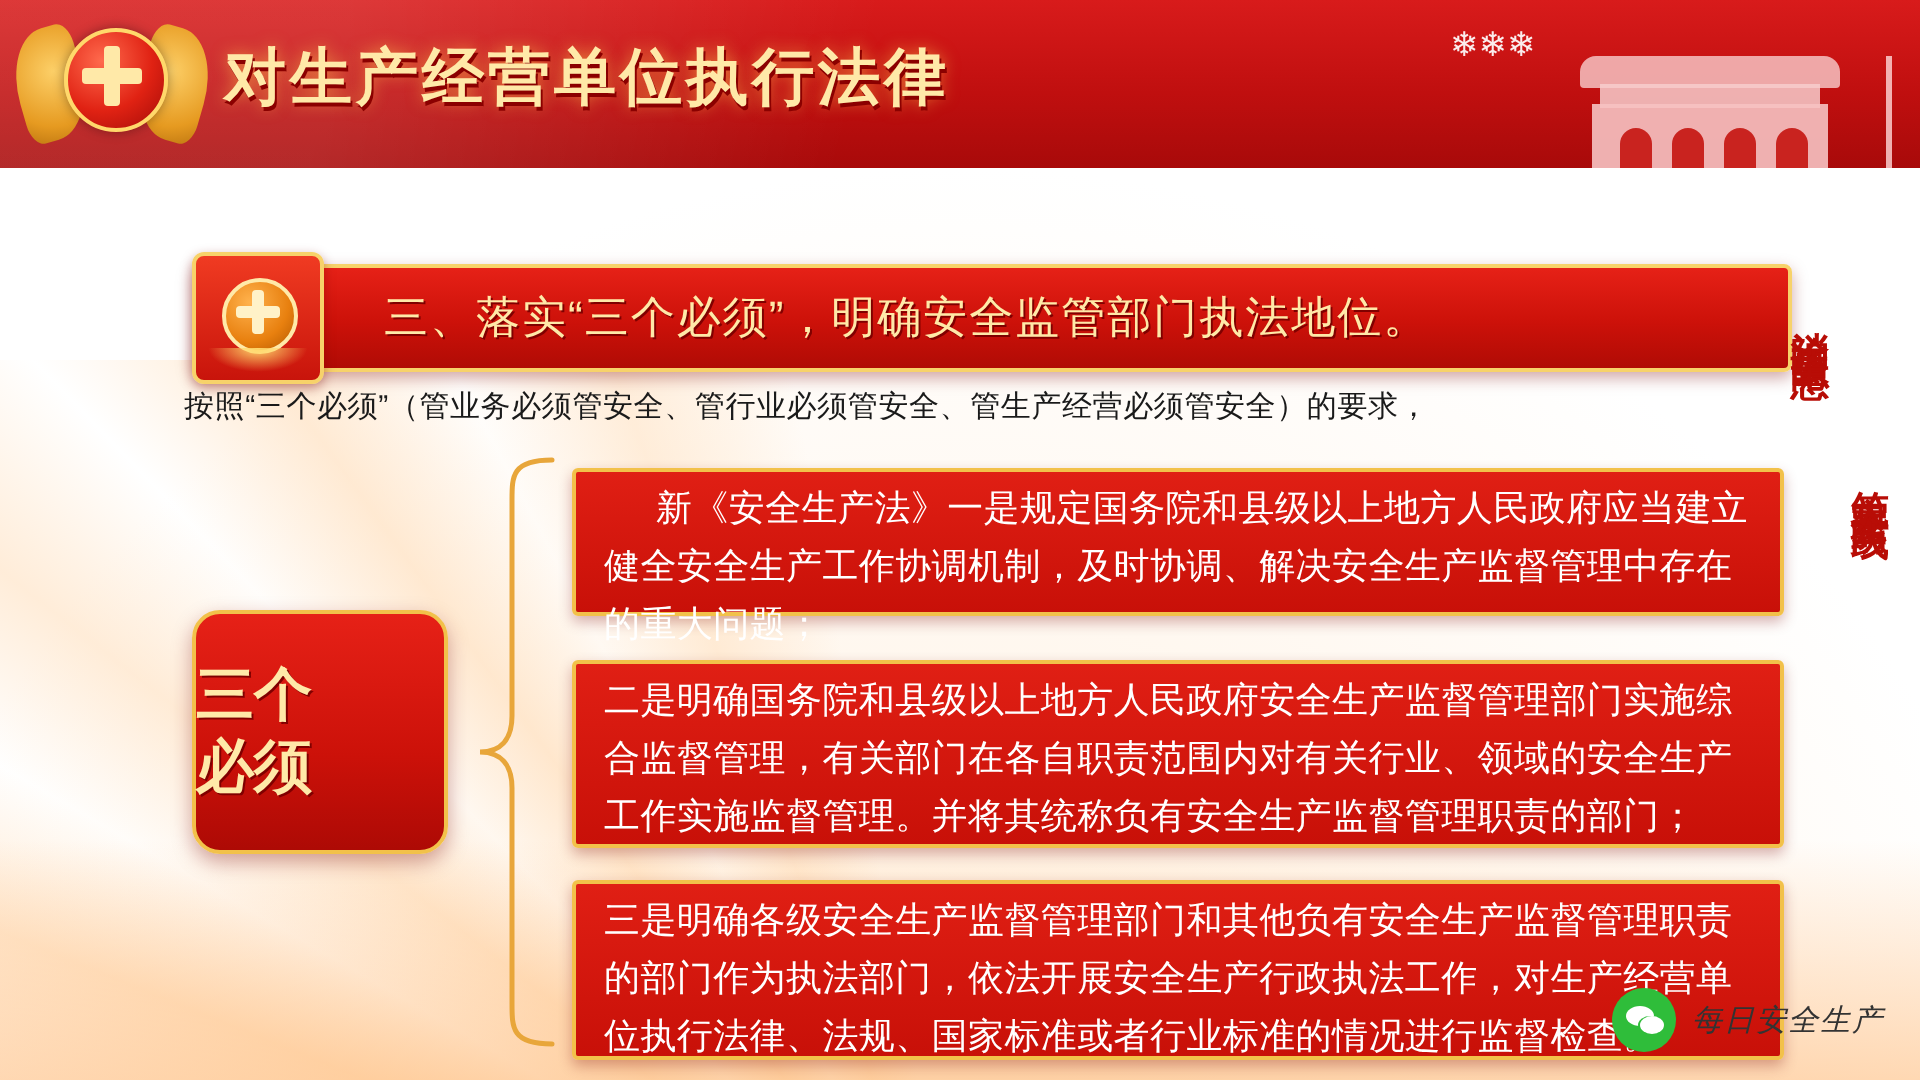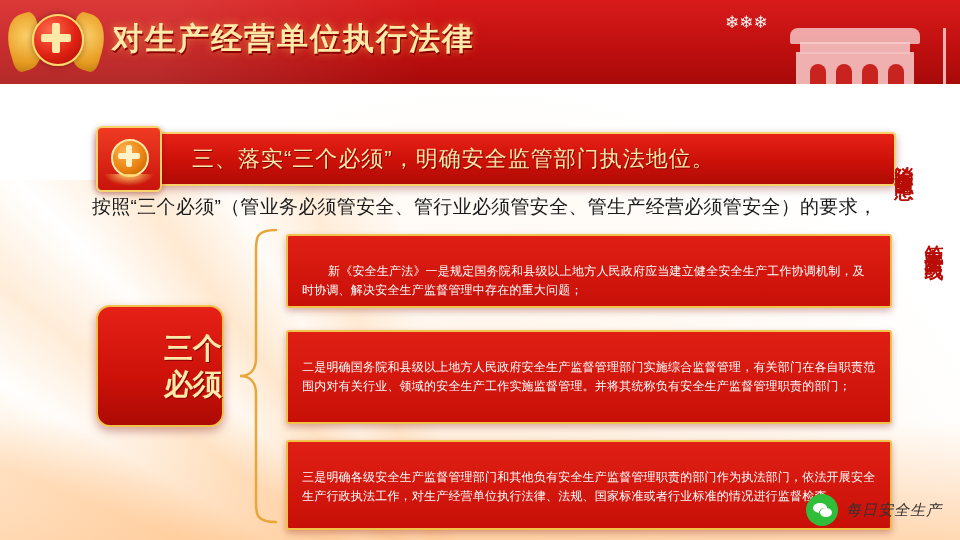--- a/index.html
+++ b/index.html
@@ -221,39 +221,39 @@
     left: 6px; bottom: 4px;
     width: 50px; height: 12px;
     background: radial-gradient(ellipse at 50% 0%, #ffd86b 0%, rgba(255,216,107,0) 70%);
   }
   
   .intro {
     position: absolute;
     left: 92px;
     top: 194px;
     width: 790px;
-    font-size: 19px;
+    font-size: 15px;
     color: #1a1a1a;
     letter-spacing: .3px;
     white-space: nowrap;
   }
   
   .left-label {
     position: absolute;
     left: 96px;
     top: 305px;
     width: 124px;
     height: 118px;
     border-radius: 14px;
     background: linear-gradient(180deg, #e62117 0%, #cc1109 60%, #ad0a05 100%);
     border: 2px solid #f2c14a;
     box-shadow: 0 4px 10px rgba(120,0,0,.35);
     display: flex;
     align-items: center;
-    justify-content: flex-end;
+    justify-content: flex-start;
   }
   .left-label-text {
     font-size: 29px;
     font-weight: bold;
     color: #ffe9a8;
     line-height: 1.25;
     text-align: center;
     text-shadow: 1px 1px 0 #800000;
   }
   
@@ -267,24 +267,24 @@
   
   .box {
     position: absolute;
     left: 286px;
     width: 606px;
     background: linear-gradient(180deg, #e01f14 0%, #c81008 100%);
     border: 2px solid #f2c14a;
     border-radius: 3px;
     box-shadow: 0 3px 7px rgba(120,0,0,.3);
     color: #ffffff;
-    font-size: 12px;
+    font-size: 18px;
     line-height: 1.62;
     letter-spacing: .2px;
-    padding: 26px 14px;
+    padding: 4px 14px;
     box-sizing: border-box;
   }
   .box p { margin: 0; }
   .box1 { top: 234px; height: 74px; }
   .box2 { top: 330px; height: 94px; }
   .box3 { top: 440px; height: 90px; }
   .indent { text-indent: 26px; }
   
   .vslogan {
     position: absolute;

